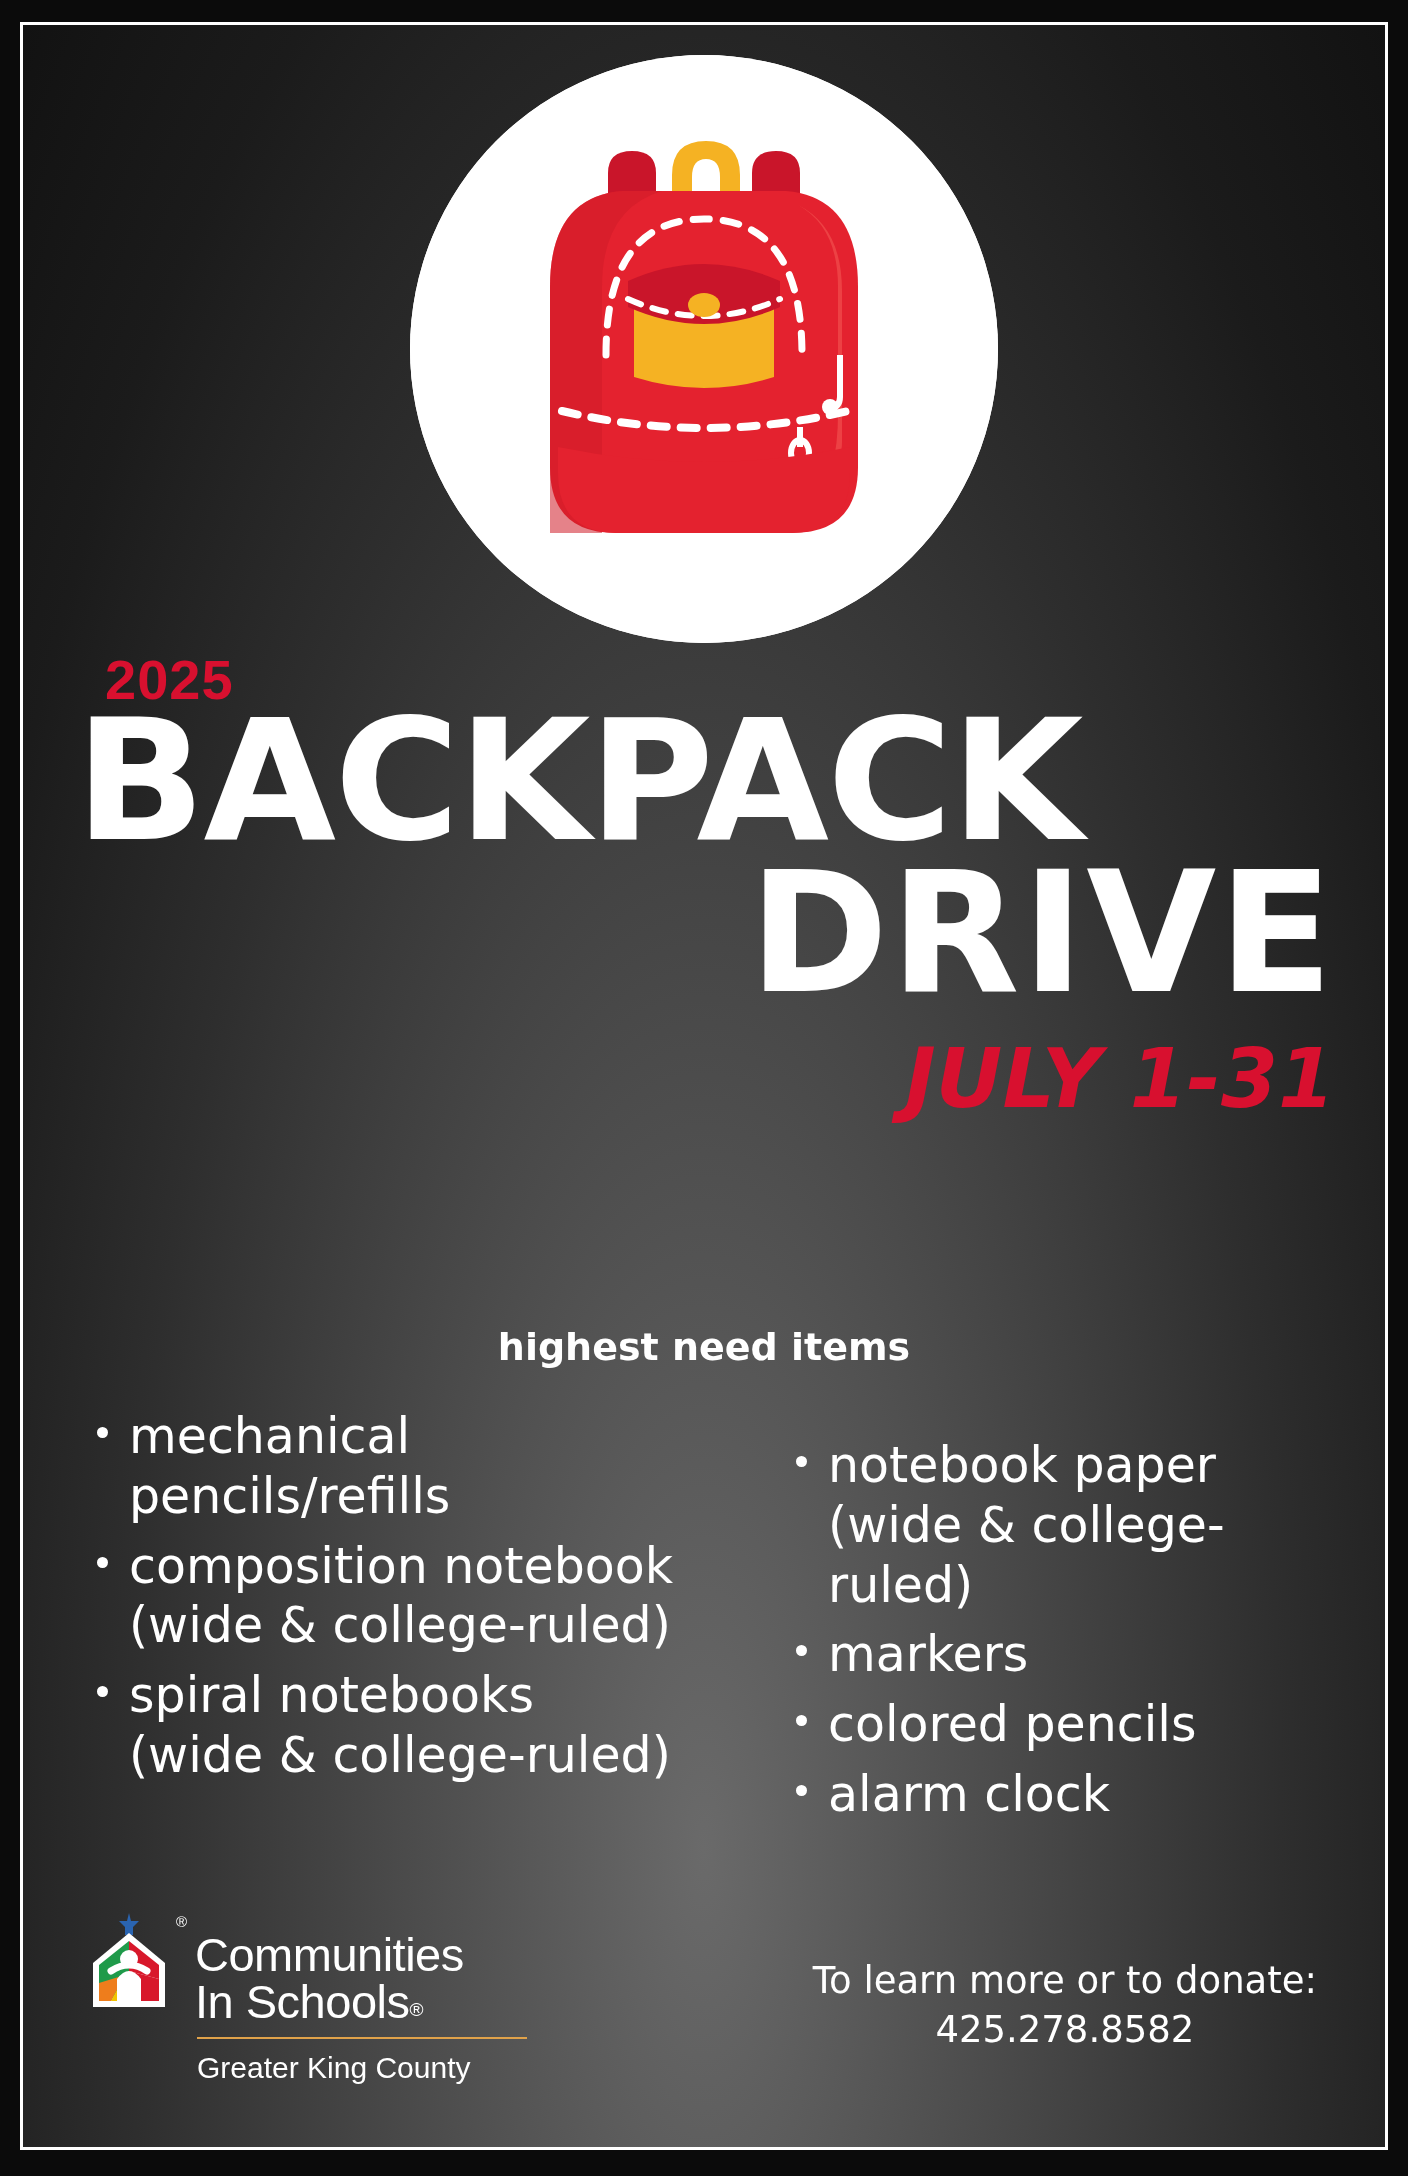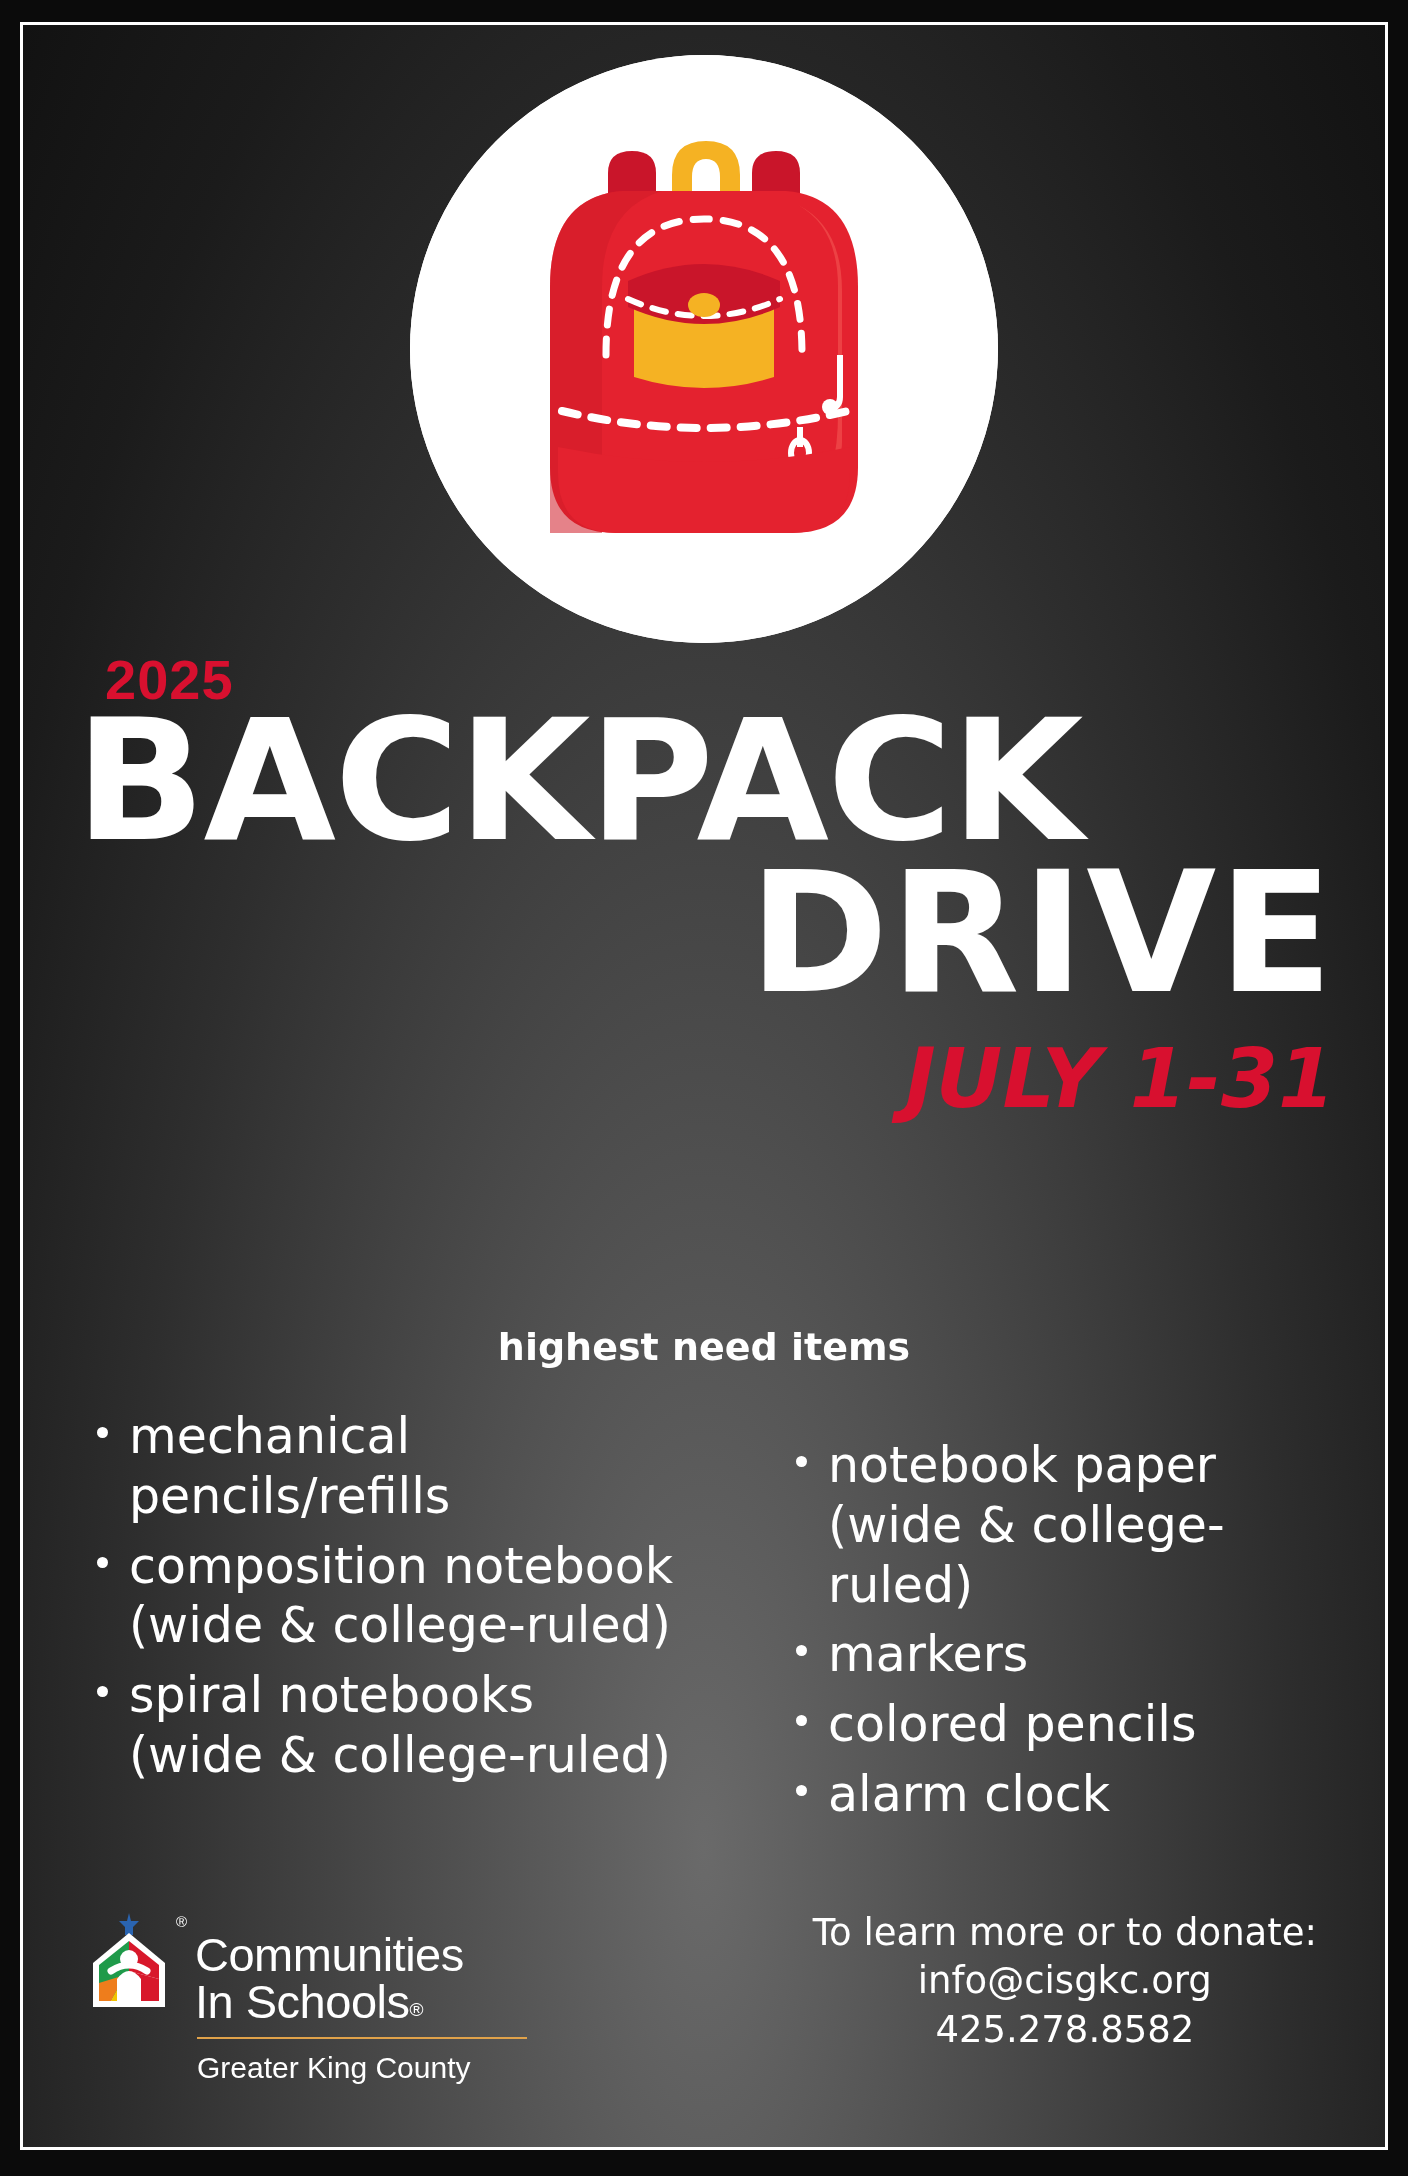--- a/index.html
+++ b/index.html
@@ -355,18 +355,17 @@
           <div class="l1">Communities</div>
           <div class="l2"><span>In Schools</span><sup>®</sup></div>
         </div>
       </div>
       <div class="logo-rule"></div>
       <div class="logo-sub">Greater King County</div>
     </div>
 
     <div class="contact">
       <div class="line1">To learn more or to donate:</div>
-      <div>info@cisgkc.org</div>
       <div>425.278.8582</div>
     </div>
 
   </div>
 </div>
 
 </body></html>

